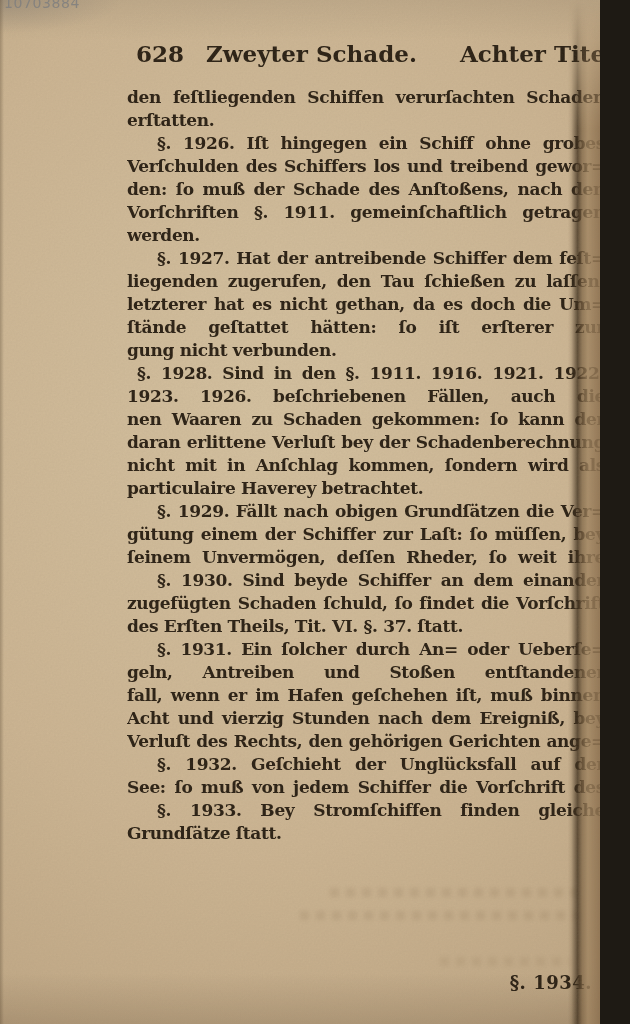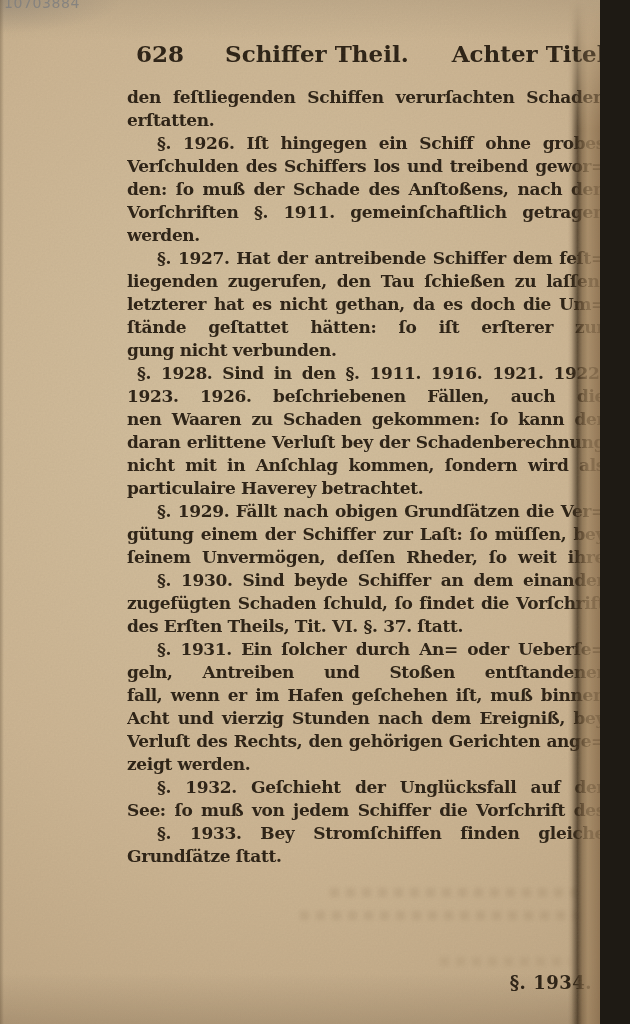--- a/index.html
+++ b/index.html
@@ -19,21 +19,21 @@
   .watermark {
     position:absolute; top:-5px; left:4px;
     font-family:"DejaVu Sans","Liberation Sans",sans-serif;
     font-size:14px; font-weight:400; letter-spacing:.6px;
     color:rgba(128,128,128,.88);
   }
   .header {
     position:absolute; top:40px; left:136px; white-space:nowrap;
     font-size:23px; font-weight:700; color:var(--ink,#2a2014);
   }
-  .header .pgnum  { margin-right:41px; }
+  .header .pgnum  { margin-right:22px; }
   .header .part   { margin-right:43px; }
   .text-column {
     position:absolute; left:127px; top:86px; width:478px;
     font-size:17px; font-weight:700; letter-spacing:-.35px;
     color:var(--ink,#2a2014);
   }
   .line { height:23px; line-height:23px; white-space:nowrap; overflow:hidden; }
   .line.just { white-space:normal; text-align:justify; text-align-last:justify; }
   .line.indent { text-indent:30px; }
   .line.tight  { text-indent:10px; }
@@ -68,21 +68,21 @@
 </head>
 <body>
 
 <div class="page">
 
   <div class="corner-shade"></div>
 
   <div class="watermark">10703884</div>
 
   <div class="header">
-    <span class="pgnum">628</span><span class="part">Schiffer Theil.</span><span>Achter Titel.</span>
+    <span class="pgnum">628</span><span class="part">Zweyter Schade.</span><span>Achter Titel.</span>
   </div>
 
   <div class="text-column">
       <div class="line just">den feſtliegenden Schiffen verurſachten Schaden</div>
       <div class="line">erſtatten.</div>
       <div class="line just indent">§. 1926.  Iſt hingegen ein Schiff ohne grobes</div>
       <div class="line just">Verſchulden des Schiffers los und treibend gewor=</div>
       <div class="line just">den: ſo muß der Schade des Anſtoßens, nach den</div>
       <div class="line just">Vorſchriften §. 1911. gemeinſchaftlich getragen</div>
       <div class="line">werden.</div>
@@ -101,21 +101,20 @@
       <div class="line just">gütung einem der Schiffer zur Laſt: ſo müſſen, bey</div>
       <div class="line just">ſeinem Unvermögen, deſſen Rheder, ſo weit ihre</div>
       <div class="line just indent">§. 1930.  Sind beyde Schiffer an dem einander</div>
       <div class="line just">zugefügten Schaden ſchuld, ſo findet die Vorſchrift</div>
       <div class="line">des Erſten Theils, Tit. VI. §. 37. ſtatt.</div>
       <div class="line just indent">§. 1931.  Ein ſolcher durch An= oder Ueberſe=</div>
       <div class="line just">geln, Antreiben und Stoßen entſtandener Unglücks=</div>
       <div class="line just">fall, wenn er im Hafen geſchehen iſt, muß binnen</div>
       <div class="line just">Acht und vierzig Stunden nach dem Ereigniß, bey</div>
       <div class="line just">Verluſt des Rechts, den gehörigen Gerichten ange=</div>
-      <div class="line">zeigt werden.</div>
       <div class="line just indent">§. 1932.  Geſchieht der Unglücksfall auf der</div>
       <div class="line just">See: ſo muß von jedem Schiffer die Vorſchrift des</div>
       <div class="line just indent">§. 1933.  Bey Stromſchiffen finden gleiche</div>
       <div class="line">Grundſätze ſtatt.</div>
     </div>
 
   <div class="catchword">§. 1934.</div>
 
   <div class="ghost g1"></div>
   <div class="ghost g2"></div>

